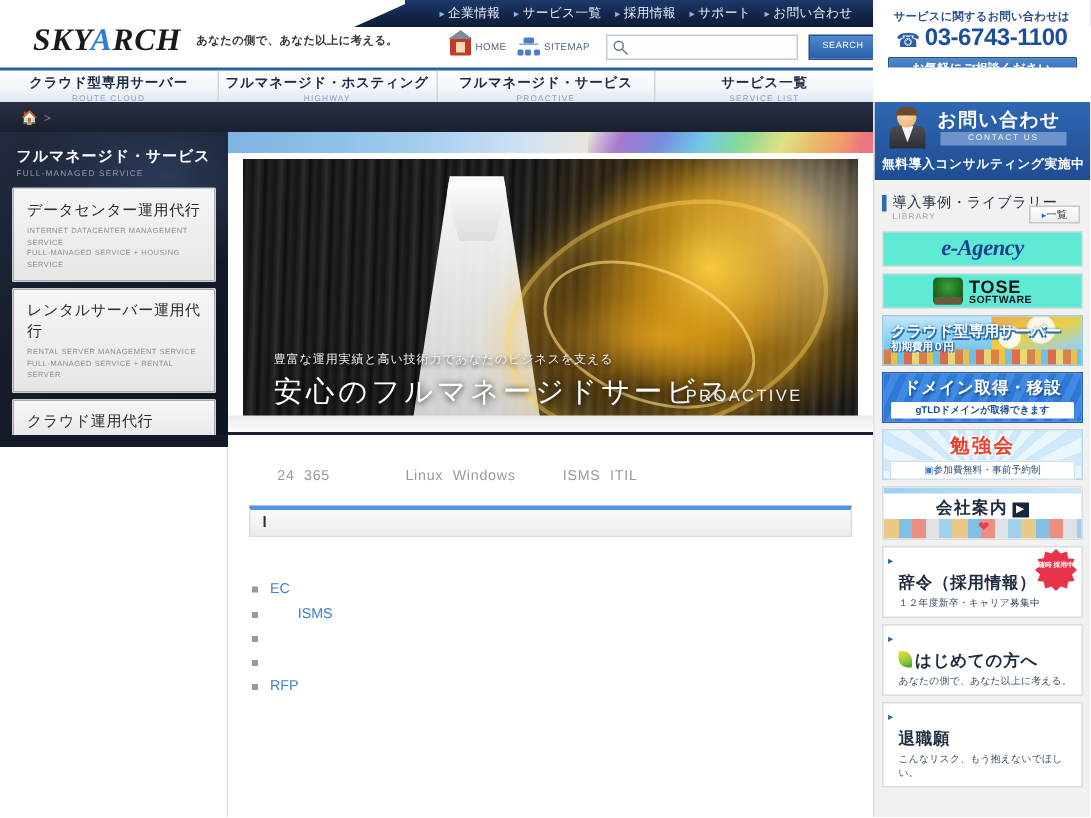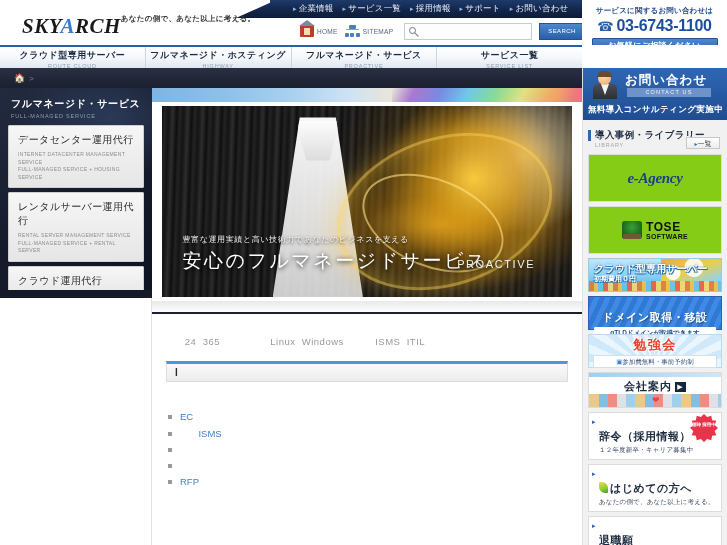--- a/index.html
+++ b/index.html
@@ -71,21 +71,22 @@
     color: #8fb4e8;
     margin-right: 2px;
     font-size: 7px;
   }
 
   
   .logo-area {
     position: absolute;
     top: 14px; left: 22px;
     display: flex;
-    align-items: flex-start;
+    align-items: center;
+    gap: 10px;
   }
   .logo-text {
     font-family: "Liberation Serif", "DejaVu Serif", serif;
     font-style: italic;
     font-weight: bold;
     font-size: 21px;
     color: #1a1a1a;
     letter-spacing: 0.5px;
   }
   .logo-text .accent { color: #2f7fd4; }
@@ -409,21 +410,21 @@
     width: 430px;
     height: 457px;
     background: #ffffff;
   }
 
   
   .hero {
     position: relative;
     margin: 0;
     width: 430px;
-    height: 226px;
+    height: 202px;
     background: #ffffff;
     overflow: hidden;
   }
   .hero-sky {
     position: absolute;
     top: 0; left: 0;
     width: 430px; height: 14px;
     background:
       linear-gradient(90deg,
         #7fb4e3 0%, #8fc2ea 18%, #a8d0ef 32%,
@@ -691,21 +692,21 @@
   .rs-lib .bar {
     position: absolute;
     left: 0; top: 4px;
     width: 3px; height: 11px;
     background: #2f67b4;
   }
   .rs-lib .ja {
     display: block;
     margin-left: 7px;
     font-size: 9.5px;
-    font-weight: bold;
+    font-weight: normal;
     color: #1f2d44;
     letter-spacing: 0.4px;
   }
   .rs-lib .en {
     display: block;
     margin-left: 7px;
     font-size: 5.5px;
     color: #a4a4a4;
     letter-spacing: 0.8px;
     text-transform: uppercase;
@@ -719,24 +720,24 @@
     font-size: 7px;
     color: #3a3a3a;
     line-height: 11px;
     text-align: center;
     cursor: pointer;
   }
   .rs-lib .more::before { content: "\25B8 "; color: #2f67b4; font-size: 6px; }
 
   
   .rs-card {
-    background: #84cc16;
+    background: #5eead4;
     border: 1px solid #dcdcdc;
     margin-bottom: 4px;
-    height: 48px;
+    height: 24px;
     display: flex;
     align-items: center;
     justify-content: center;
     cursor: pointer;
     overflow: hidden;
   }
   .logo-eagency {
     font-family: "Liberation Serif", "DejaVu Serif", serif;
     font-style: italic;
     font-weight: bold;
@@ -832,21 +833,21 @@
     height: 34px;
     margin-bottom: 4px;
     cursor: pointer;
     background: repeating-linear-gradient(115deg,
       #2f79d4 0 5px, #3f8ae4 5px 10px);
     border: 1px solid #2a63ac;
     text-align: center;
   }
   .bn-domain .t-main {
     display: block;
-    margin-top: 13px;
+    margin-top: 2px;
     font-size: 11px;
     font-weight: bold;
     color: #ffffff;
     letter-spacing: 0.6px;
     text-shadow: 1px 1px 1px rgba(0,0,0,0.35);
   }
   .bn-domain .t-sub {
     display: block;
     margin: 2px 5px 0 5px;
     background: #ffffff;

